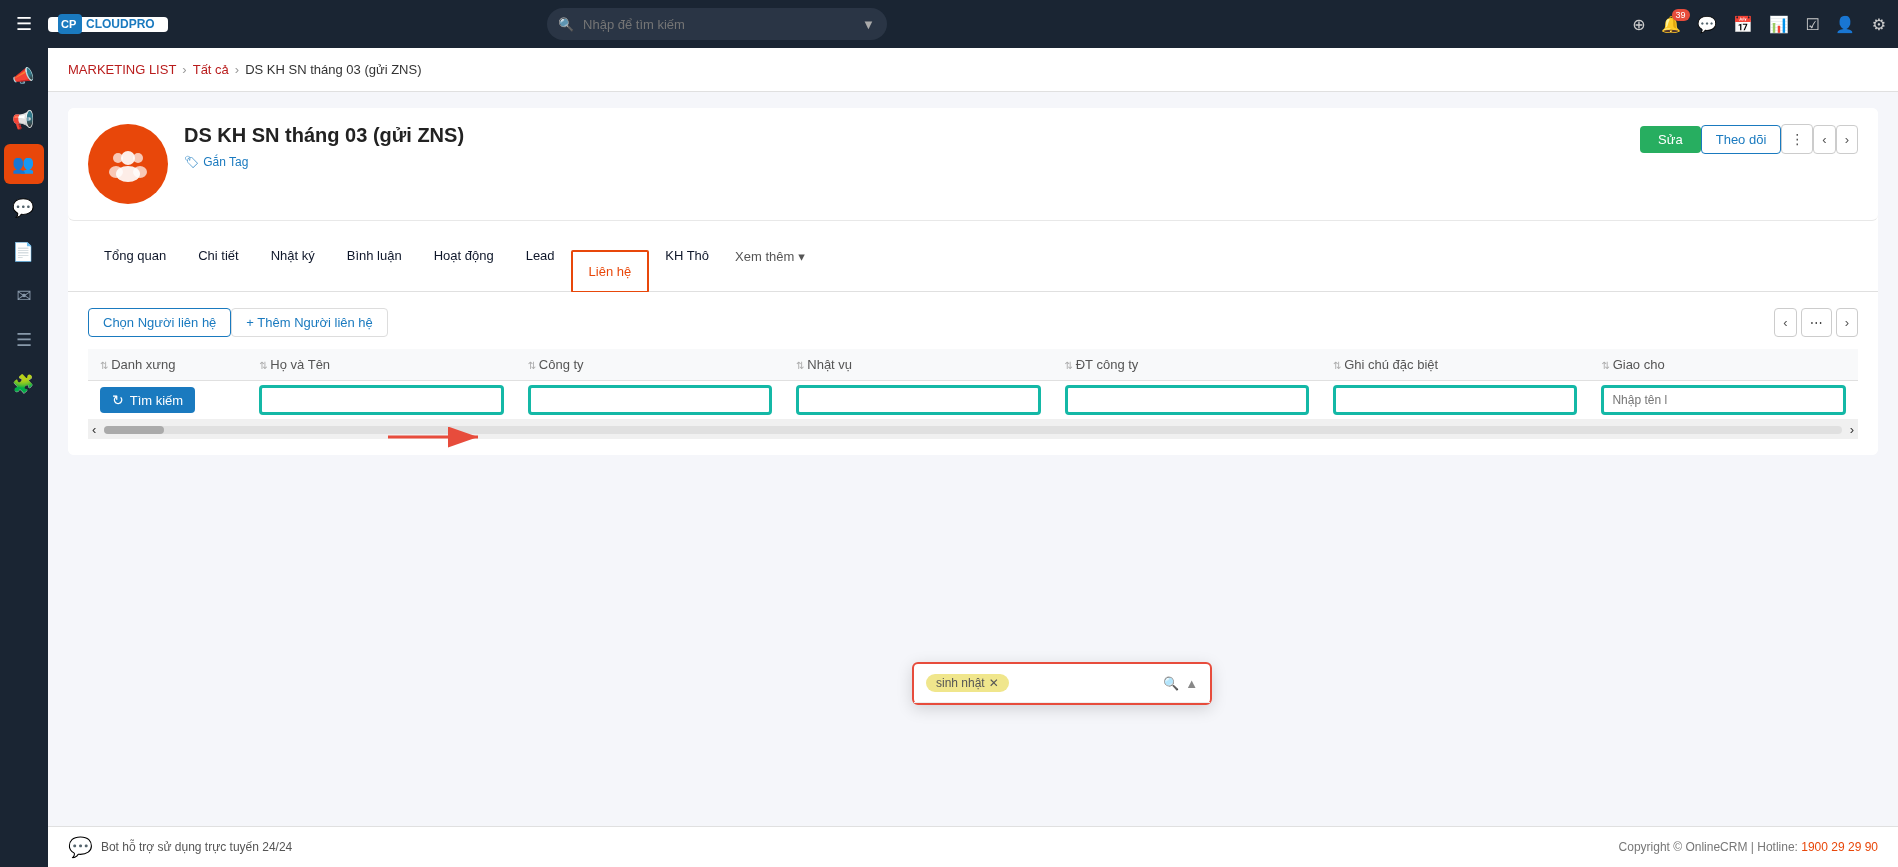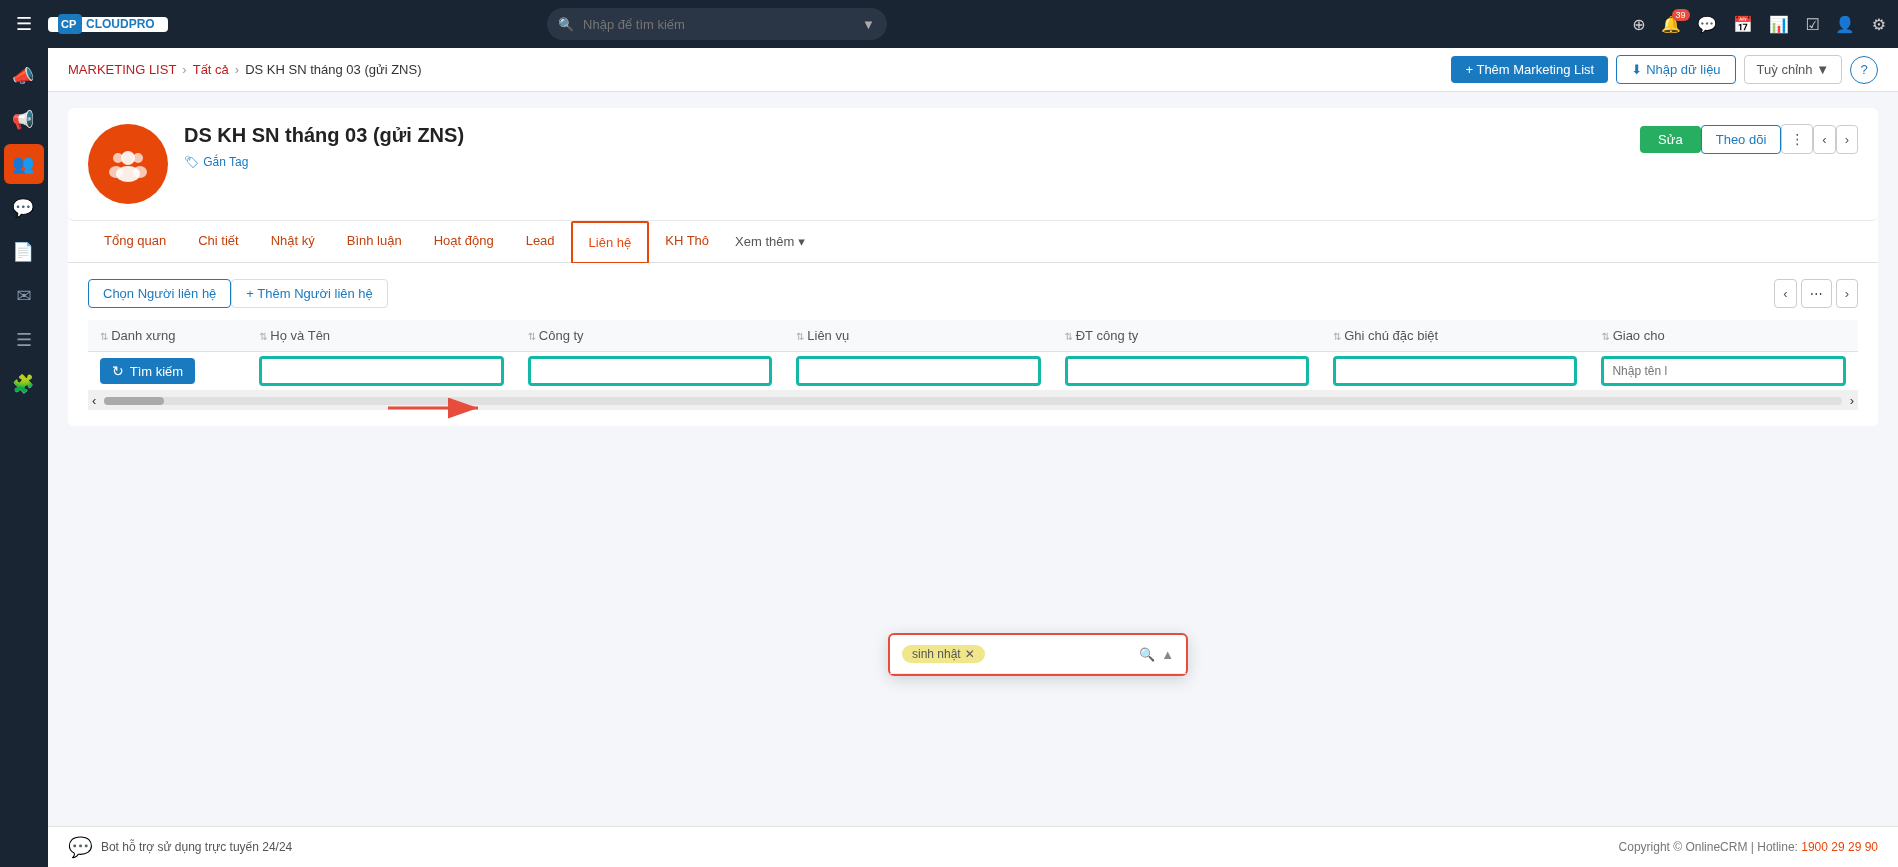--- a/index.html
+++ b/index.html
@@ -108,26 +108,26 @@
       background: #fff; color: #555; border: 1px solid #ccc; border-radius: 4px;
       padding: 6px 8px; font-size: 13px; cursor: pointer;
     }
 
     
     .tabs-bar {
       background: #fff; border-bottom: 1px solid #e0e0e0;
       display: flex; align-items: center; padding: 0 20px; gap: 0;
     }
     .tab-item {
-      padding: 12px 16px; font-size: 13px; color: #c2410c; cursor: pointer;
+      padding: 12px 16px; font-size: 13px; color: #0f172a; cursor: pointer;
       border-bottom: 2px solid transparent; white-space: nowrap;
     }
     .tab-item.active {
       color: #e8470a; border-bottom: 2px solid #e8470a; font-weight: 500;
-      border: 2px solid #e8470a; border-radius: 2px; margin-bottom: -2px;
+      border: 2px solid #e8470a; border-radius: 2px; margin-bottom: -2px; margin-top: 29px;
     }
     .tab-more { padding: 12px 10px; color: #555; cursor: pointer; display: flex; align-items: center; gap: 4px; }
 
     
     .sub-content { background: #fff; border-radius: 0 0 6px 6px; padding: 16px 20px; }
 
     
     .filter-bar { display: flex; align-items: center; margin-bottom: 12px; }
     .btn-select-contact {
       background: #fff; color: #1a7abf; border: 1px solid #1a7abf; border-radius: 4px;
@@ -152,21 +152,21 @@
       background: #1a7abf; color: #fff; border: none; border-radius: 4px;
       padding: 5px 12px; font-size: 13px; cursor: pointer; display: flex; align-items: center; gap: 6px;
     }
     .search-input {
       width: 100%; border: 3px solid #14b8a6; border-radius: 4px;
       padding: 5px 8px; font-size: 12px; outline: none;
     }
 
     
     .filter-dropdown-overlay {
-      position: absolute; top: 370px; left: 820px; z-index: 100;
+      position: absolute; top: 370px; left: 844px; z-index: 100;
       background: #fff; border: 2px solid #e74c3c; border-radius: 6px;
       box-shadow: 0 4px 16px rgba(0,0,0,0.15); width: 300px;
     }
     .filter-dropdown-header {
       display: flex; align-items: center; justify-content: space-between;
       padding: 10px 12px; border-bottom: 1px solid #eee;
     }
     .filter-search-box {
       display: flex; align-items: center; gap: 6px; flex: 1;
     }
@@ -248,32 +248,20 @@
   </div>
 
   <div class="main">
 
     <div class="breadcrumb-bar">
       <span class="breadcrumb-item">MARKETING LIST</span>
       <span class="sep">›</span>
       <span class="breadcrumb-item">Tất cả</span>
       <span class="sep">›</span>
       <span class="breadcrumb-item current">DS KH SN tháng 03 (gửi ZNS)</span>
-      <div class="breadcrumb-actions">
-        <button class="btn-primary">+ Thêm Marketing List</button>
-        <button class="btn-outline">
-          <span>⬇</span>
-          <span>Nhập dữ liệu</span>
-        </button>
-        <button class="btn-secondary">
-          <span>Tuỳ chỉnh</span>
-          <span> ▼</span>
-        </button>
-        <button class="btn-question">?</button>
-      </div>
     </div>
 
     <div class="content">
 
       <div style="background:#fff; border-radius:6px; margin-bottom:0;">
         <div class="record-header">
           <div class="record-avatar">
             <svg width="40" height="40" viewBox="0 0 40 40">
               <circle cx="20" cy="14" r="7" fill="white" opacity="0.9"></circle>
               <circle cx="10" cy="14" r="5" fill="white" opacity="0.7"></circle>
@@ -337,21 +325,21 @@
                   <th>
                     <span class="sort-icon">⇅ </span>
                     <span>Họ và Tên</span>
                   </th>
                   <th>
                     <span class="sort-icon">⇅ </span>
                     <span>Công ty</span>
                   </th>
                   <th>
                     <span class="sort-icon">⇅ </span>
-                    <span>Liên vụ</span>
+                    <span>Nhật vụ</span>
                   </th>
                   <th>
                     <span class="sort-icon">⇅ </span>
                     <span>ĐT công ty</span>
                   </th>
                   <th>
                     <span class="sort-icon">⇅ </span>
                     <span>Ghi chú đặc biệt</span>
                   </th>
                   <th>

